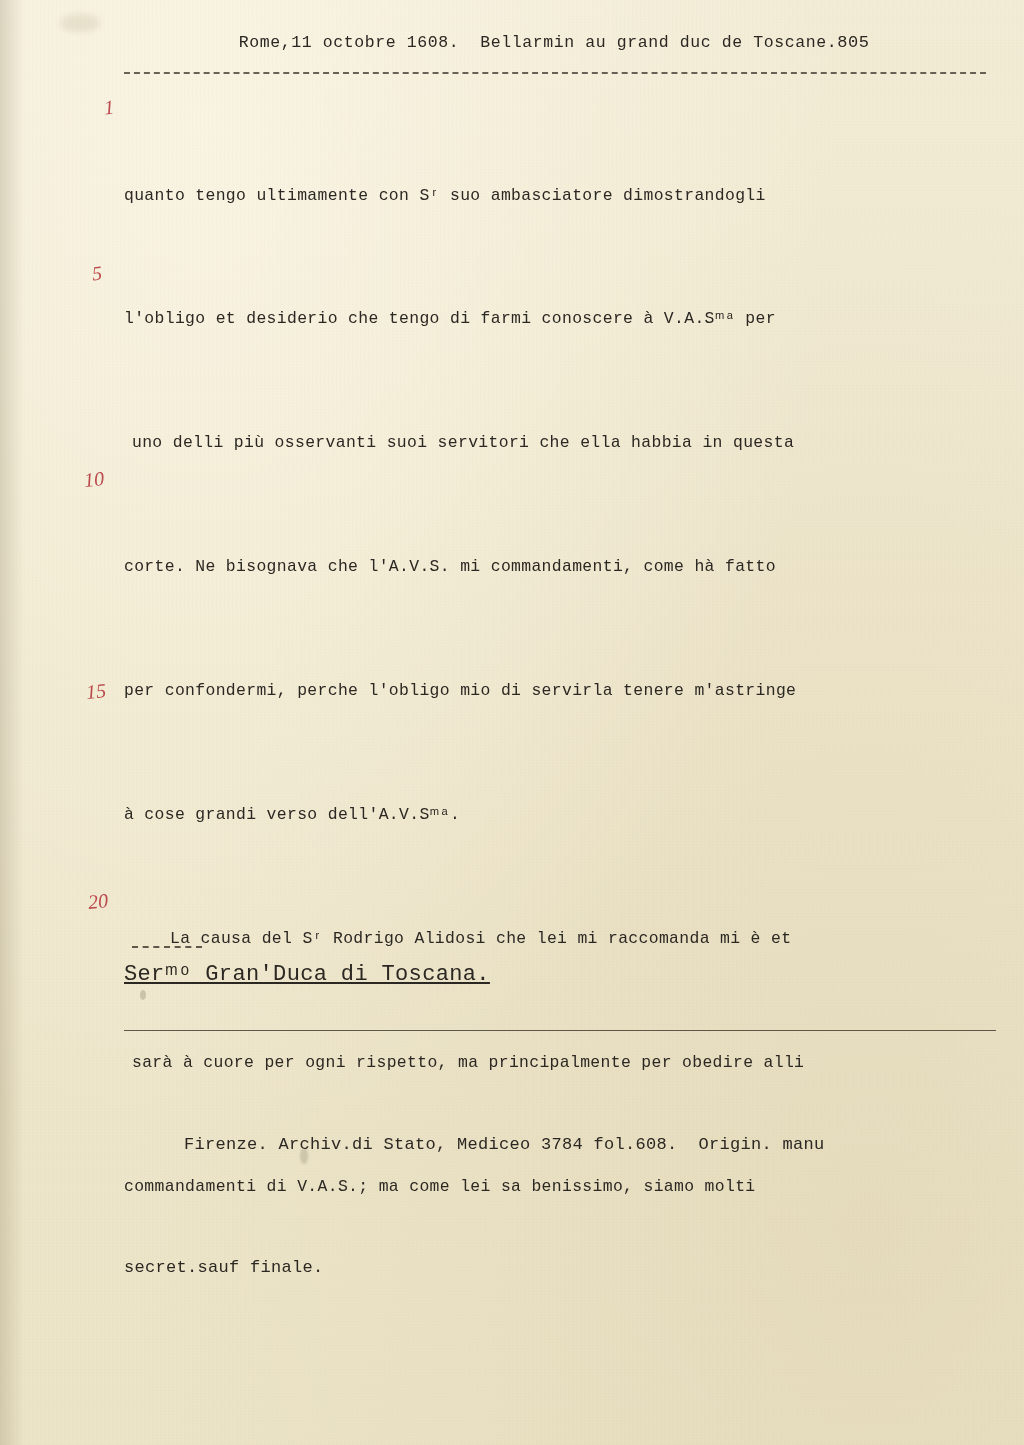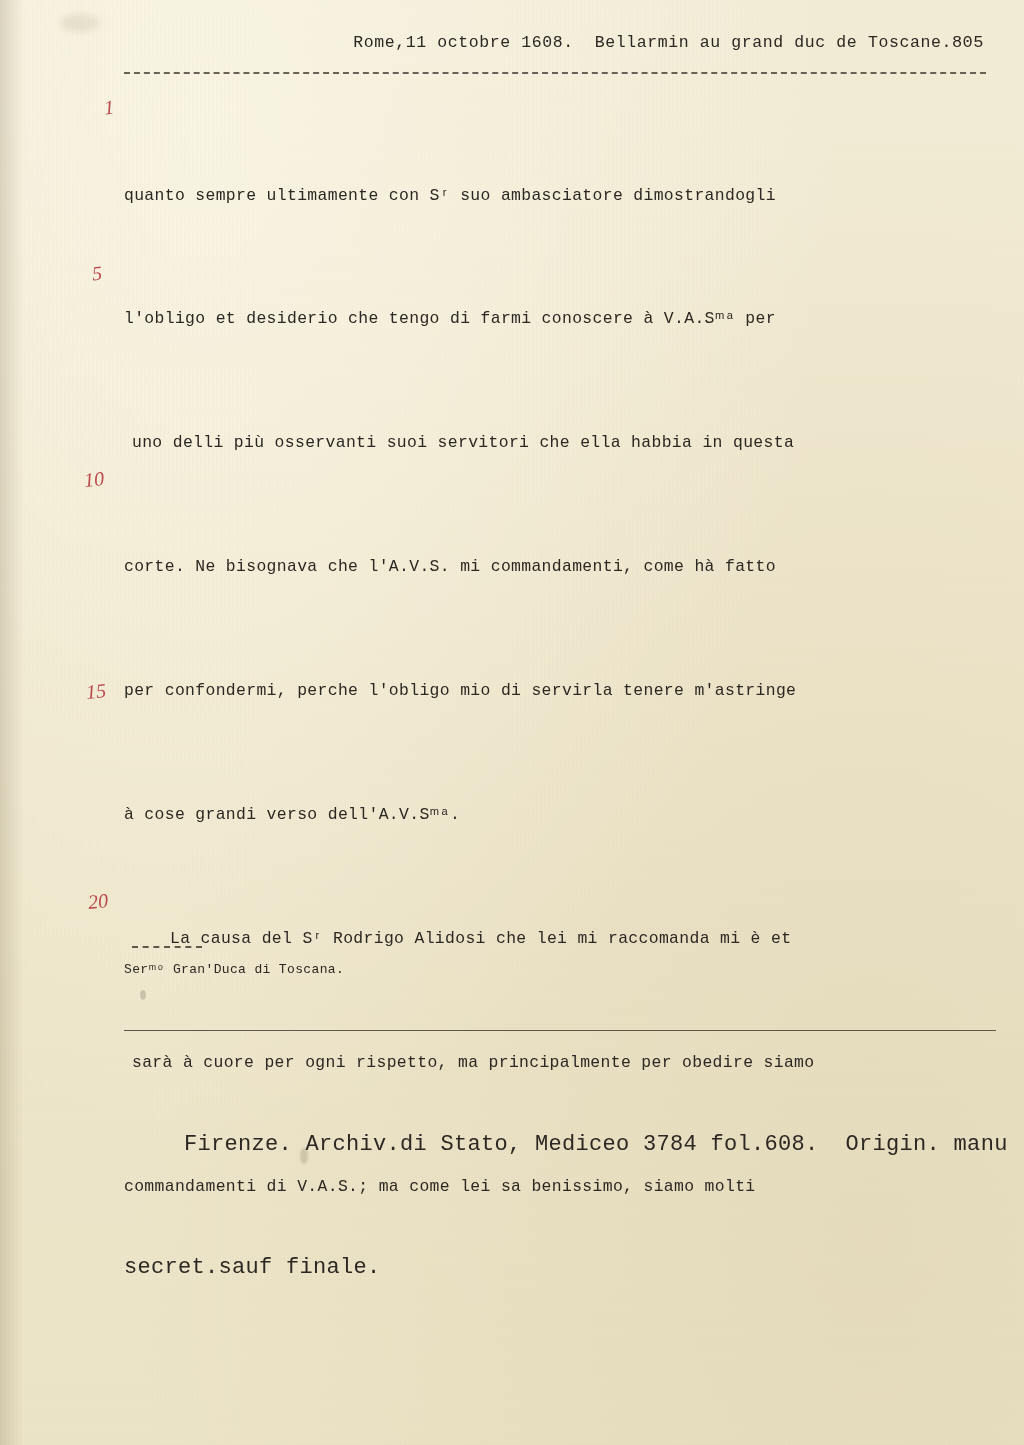--- a/index.html
+++ b/index.html
@@ -41,21 +41,21 @@
   }
 
   
   .header {
     position: absolute;
     left: 124px;
     top: 33px;
     width: 860px;
     display: flex;
     align-items: baseline;
-    justify-content: flex-end;
+    justify-content: center;
     font-size: 16.5px;
     letter-spacing: 0.6px;
   }
   .header-title { white-space: pre; }
   .header-page { font-size: 17px; letter-spacing: 0.5px; }
 
   .rule-dashed {
     position: absolute;
     left: 124px;
     width: 862px;
@@ -122,21 +122,21 @@
   .margin-num.n10 { top: 468px; left: 84px; }
   .margin-num.n15 { top: 680px; left: 86px; }
   .margin-num.n20 { top: 890px; left: 88px; }
 
   
   .footnote {
     position: absolute;
     left: 124px;
     top: 1042px;
     width: 872px;
-    font-size: 22px;
+    font-size: 17px;
     line-height: 41px;
     letter-spacing: 0.3px;
     white-space: pre;
   }
   .footnote .fl { display: block; height: 41px; }
   .footnote .fl.ind { padding-left: 60px; }
 
   
   .smudge {
     position: absolute;
@@ -171,43 +171,43 @@
 
   <div class="rule-dashed top"></div>
 
   <div class="margin-num n1">1</div>
   <div class="margin-num n5">5</div>
   <div class="margin-num n10">10</div>
   <div class="margin-num n15">15</div>
   <div class="margin-num n20">20</div>
 
   <div class="body">
-    <span class="line">quanto sempre ultimamente con Sʳ suo ambasciatore dimostrandogli</span>
+    <span class="line">quanto tengo ultimamente con Sʳ suo ambasciatore dimostrandogli</span>
     <span class="line">l'obligo et desiderio che tengo di farmi conoscere à V.A.Sᵐᵃ per</span>
     <span class="line indent-6">uno delli più osservanti suoi servitori che ella habbia in questa</span>
     <span class="line">corte. Ne bisognava che l'A.V.S. mi commandamenti, come hà fatto</span>
     <span class="line">per confondermi, perche l'obligo mio di servirla tenere m'astringe</span>
     <span class="line">à cose grandi verso dell'A.V.Sᵐᵃ.</span>
     <span class="line indent-2">La causa del Sʳ Rodrigo Alidosi che lei mi raccomanda mi è et</span>
-    <span class="line indent-6">sarà à cuore per ogni rispetto, ma principalmente per obedire siamo</span>
+    <span class="line indent-6">sarà à cuore per ogni rispetto, ma principalmente per obedire alli</span>
     <span class="line">commandamenti di V.A.S.; ma come lei sa benissimo, siamo molti</span>
     
     
     
     
     
     
     
     
     
   </div>
 
   <div class="short-dash"></div>
 
-  <div style="position:absolute; left:124px; top:962px; width:872px; font-size:13px; letter-spacing:0.35px; white-space:pre;">Serᵐᵒ Gran'Duca di Toscana.</div>
+  <div style="position:absolute; left:124px; top:962px; width:872px; font-size:22px; letter-spacing:0.35px; white-space:pre;text-decoration:underline;">Serᵐᵒ Gran'Duca di Toscana.</div>
 
   <div class="rule-solid footnote"></div>
 
   <div class="footnote">
     <span class="fl ind">Firenze. Archiv.di Stato, Mediceo 3784 fol.608.  Origin. manu</span>
     <span class="fl">secret.sauf finale.</span>
   </div>
 
 </div>
 

